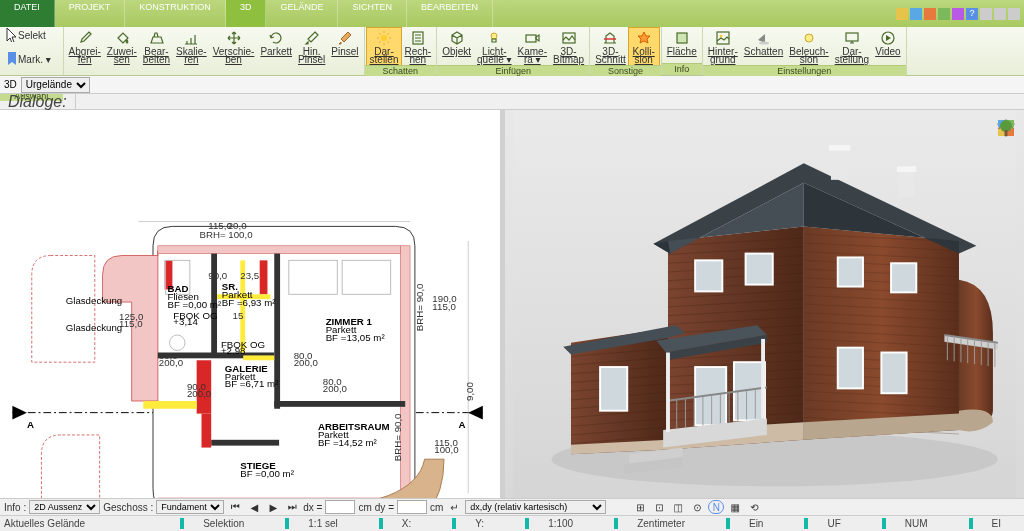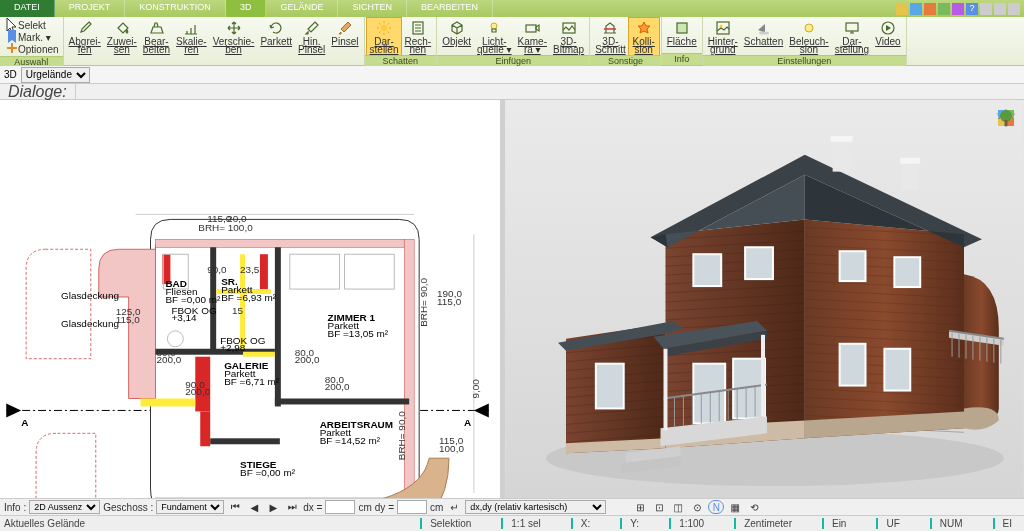--- a/index.html
+++ b/index.html
@@ -1,36 +1,36 @@
 <!DOCTYPE html>
 <html><head>
 <meta charset="utf-8">
 <style>
 * { margin: 0; padding: 0; box-sizing: border-box; font-family: "Segoe UI", Tahoma, sans-serif; font-size: 10px; }
 body { width: 1024px; height: 531px; background: #f0f0f0; display: flex; flex-direction: column; overflow: hidden; }
 
 
-.tabstrip { height: 17px; display: flex; align-items: stretch; background: linear-gradient(#bcd77e,#a8c960); }
+.tabstrip { height: 27px; display: flex; align-items: stretch; background: linear-gradient(#bcd77e,#a8c960); }
 .tabstrip .tab { padding: 2px 14px 0; color: #fff; font-size: 9px; cursor: pointer; border-right: 1px solid rgba(255,255,255,.3); }
 .tabstrip .tab.file { background: #2e7d32; }
 .tabstrip .tab.active { background: #8fbf3f; }
 .tabstrip .spacer { flex: 1; }
 .tabstrip .mini-icons { display: flex; gap: 2px; padding-right: 4px; align-items: center; }
 .tabstrip .mini-icons span { width: 12px; height: 12px; display: inline-block; }
 
 
 .ribbon { height: 49px; background: linear-gradient(#f7f9f0,#e8efd8); border-bottom: 1px solid #b8c998; display: flex; }
 .rgroup { display: flex; flex-direction: column; border-right: 1px solid #cdd9b3; }
 .rgroup .btns { flex: 1; display: flex; align-items: flex-start; padding: 1px 2px 0; gap: 0; }
 .rgroup .glabel { height: 12px; text-align: center; font-size: 9px; background: #c5db8e; color: #3a4a1e; border-top: 1px solid #b3c97a; }
 .rbtn { display: flex; flex-direction: column; align-items: center; padding: 1px 3px; cursor: pointer; min-width: 30px; }
 .rbtn.active { background: #ffd96b; outline: 1px solid #d9a52e; }
 .rbtn .ico { width: 18px; height: 18px; display: flex; align-items: center; justify-content: center; }
 .rbtn .lbl { font-size: 10px; line-height: 8px; text-align: center; color: #333; margin-top: 1px; white-space: pre; text-decoration: underline; }
-.rstack { display: flex; flex-direction: column; gap: 0; padding: 1px 2px; }
+.rstack { display: flex; flex-direction: column; gap: 12px; padding: 1px 2px; }
 .rstack .srow { display: flex; align-items: center; gap: 2px; height: 12px; font-size: 9px; color: #333; cursor: pointer; }
 
 
 .subbar { height: 18px; background: #f5f5f5; border-bottom: 1px solid #ccc; display: flex; align-items: center; gap: 4px; padding: 0 4px; }
 .subbar select { font-size: 10px; height: 16px; border: 1px solid #aaa; }
 .dialoge-row { height: 16px; border-bottom: 1px solid #ccc; display: flex; align-items: center; }
 .dialoge-row .dlg { padding: 0 8px; border-right: 1px solid #ccc; font-size: 16px; color: #444; font-style: italic; }
 
 
 .workspace { flex: 1; display: flex; background: #fff; position: relative; }
@@ -47,21 +47,21 @@
 .viewtools span { width: 22px; height: 22px; display: flex; align-items: center; justify-content: center; cursor: pointer; }
 
 
 .bottombar1 { height: 17px; background: #f0f0f0; border-top: 1px solid #ccc; display: flex; align-items: center; gap: 3px; padding: 0 4px; font-size: 9px; color: #333; }
 .bottombar1 select, .bottombar1 input { font-size: 9px; height: 14px; border: 1px solid #aaa; }
 .bottombar1 input { width: 30px; }
 .bottombar1 .ibtn { width: 16px; height: 14px; display: inline-flex; align-items: center; justify-content: center; cursor: pointer; border: 1px solid transparent; }
 
 .statusbar { height: 16px; background: #eee; border-top: 1px solid #ccc; display: flex; align-items: center; font-size: 9px; color: #444; padding: 0 4px; gap: 22px; }
 .statusbar .spacer { flex: 1; }
-.statusbar .cell { border-left: 2px solid #14b8a6; padding: 0 8px; }
+.statusbar .cell { border-left: 4px solid #14b8a6; padding: 0 19px; }
 
 svg text { font-family: Arial, sans-serif; }
 </style>
 </head>
 <body>
 
 <div class="tabstrip">
   <div class="tab file">DATEI</div>
   <div class="tab">PROJEKT</div>
   <div class="tab">KONSTRUKTION</div>

